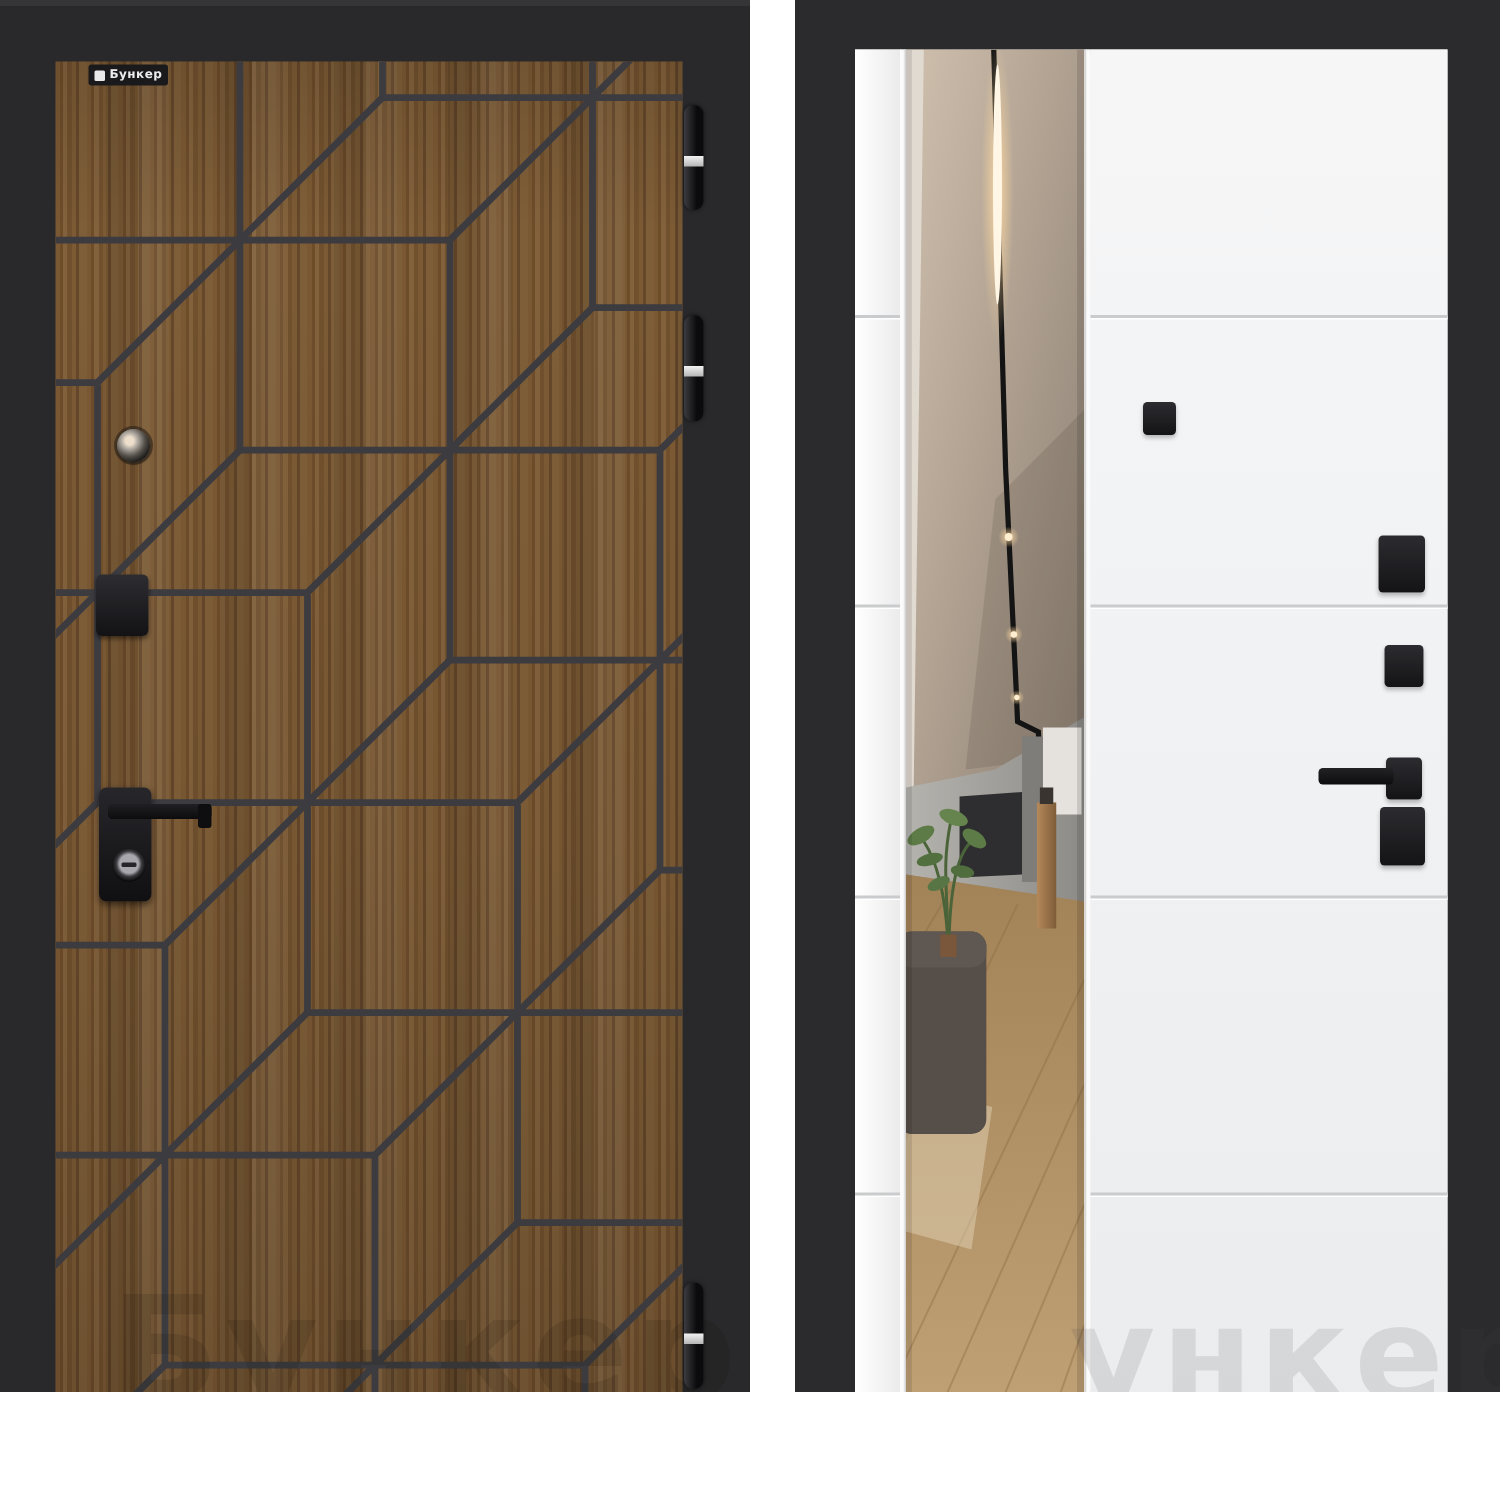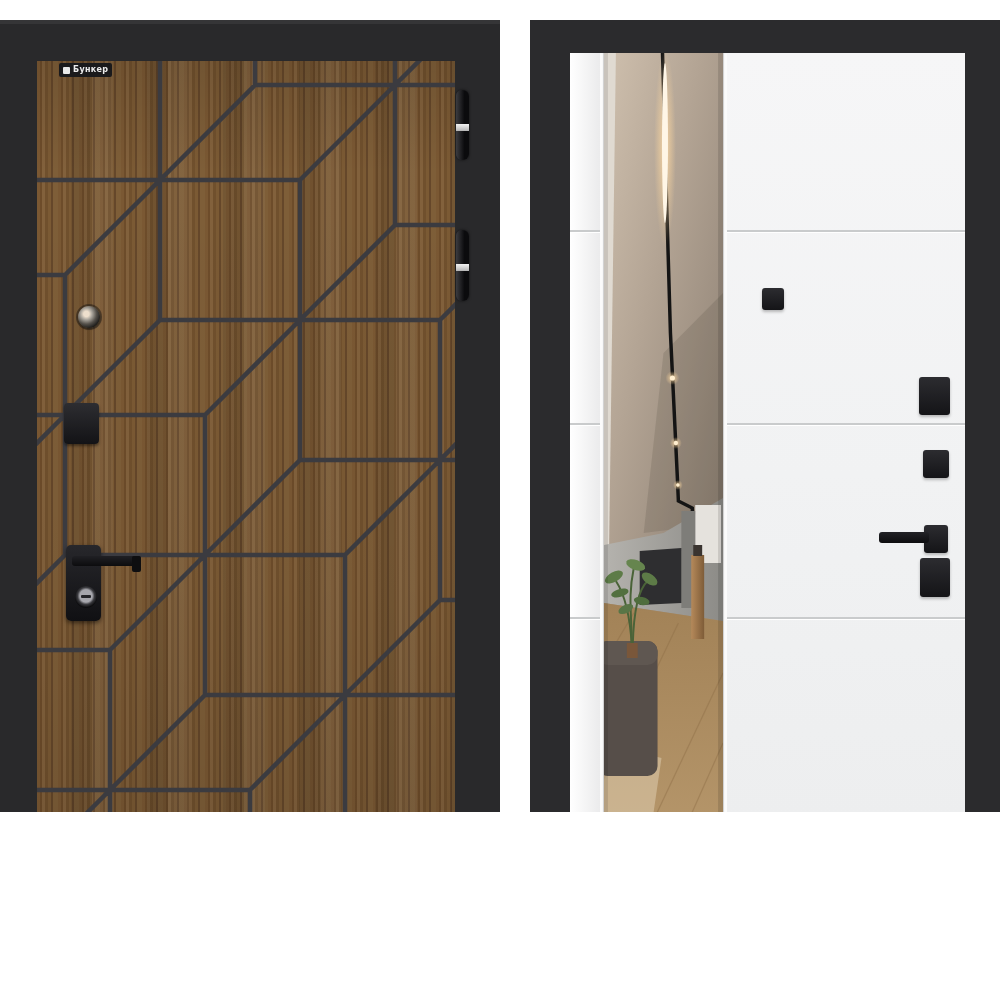--- a/index.html
+++ b/index.html
@@ -1,18 +1,18 @@
 <!DOCTYPE html>
 <html><head>
 <meta charset="utf-8">
 <style>
   html,body{margin:0;padding:0;background:#ffffff;width:1000px;height:1000px;overflow:hidden;
     font-family:"DejaVu Sans", sans-serif;}
   .stage{position:relative;width:1000px;height:1000px;background:#ffffff;}
-  .door-card{position:absolute;top:0;height:792px;overflow:hidden;margin-top:20px;}
+  .door-card{position:absolute;top:0;height:928px;overflow:hidden;}
   .card-left{left:0;width:500px;background:#29292b;}
   .card-right{left:530px;width:470px;background:#2b2b2d;}
   .top-sheen{position:absolute;left:0;top:0;width:100%;height:4px;background:rgba(255,255,255,0.06);}
   
   .wood{position:absolute;left:37px;top:41px;width:418px;height:942px;overflow:hidden;
     background:
       linear-gradient(180deg, rgba(0,0,0,0.10), rgba(0,0,0,0) 12%, rgba(0,0,0,0.03) 55%, rgba(0,0,0,0.14)),
       repeating-linear-gradient(90deg,
         rgba(0,0,0,0) 0 34px, rgba(0,0,0,0.08) 34px 55px, rgba(255,255,255,0.045) 55px 76px),
       repeating-linear-gradient(90deg,

